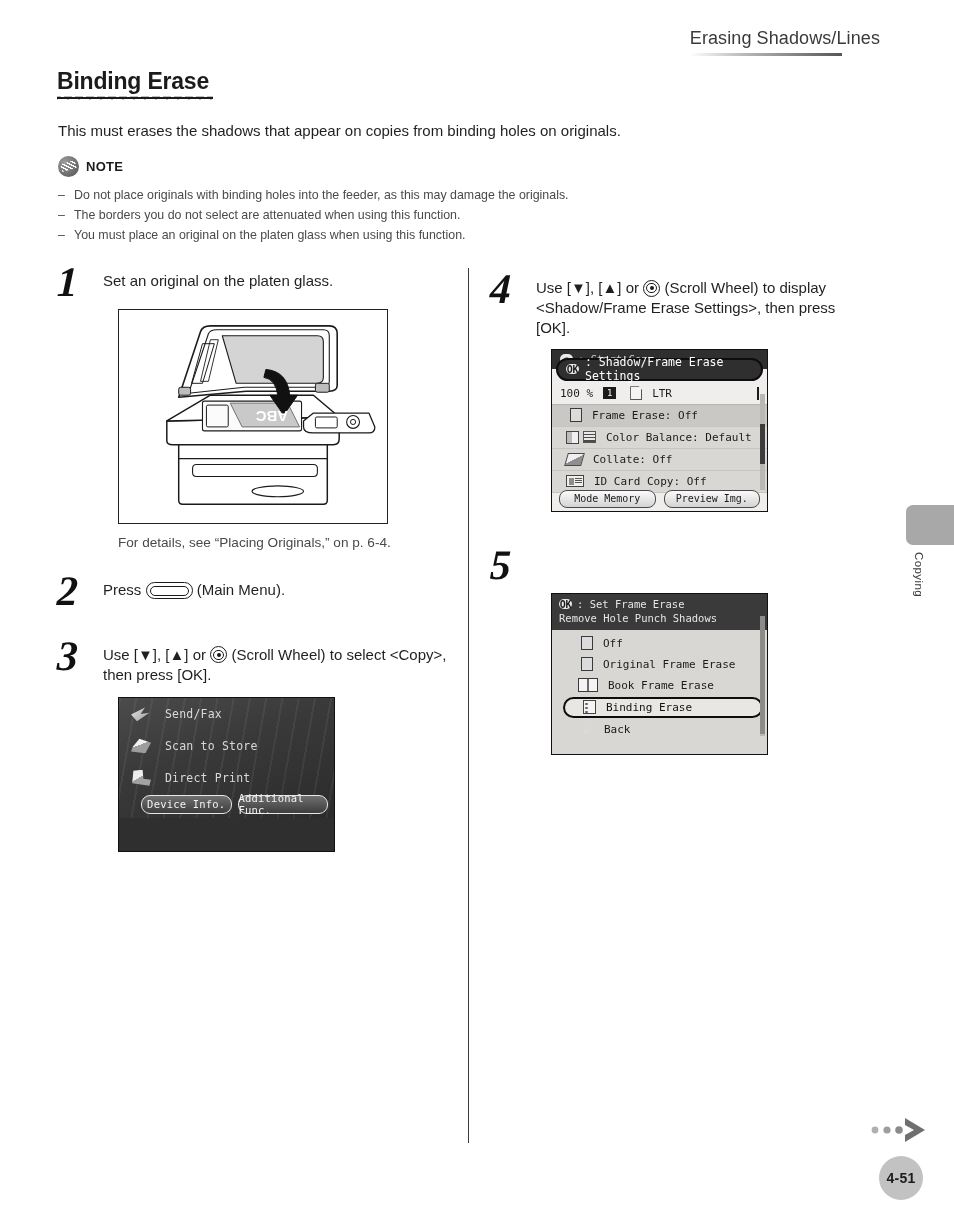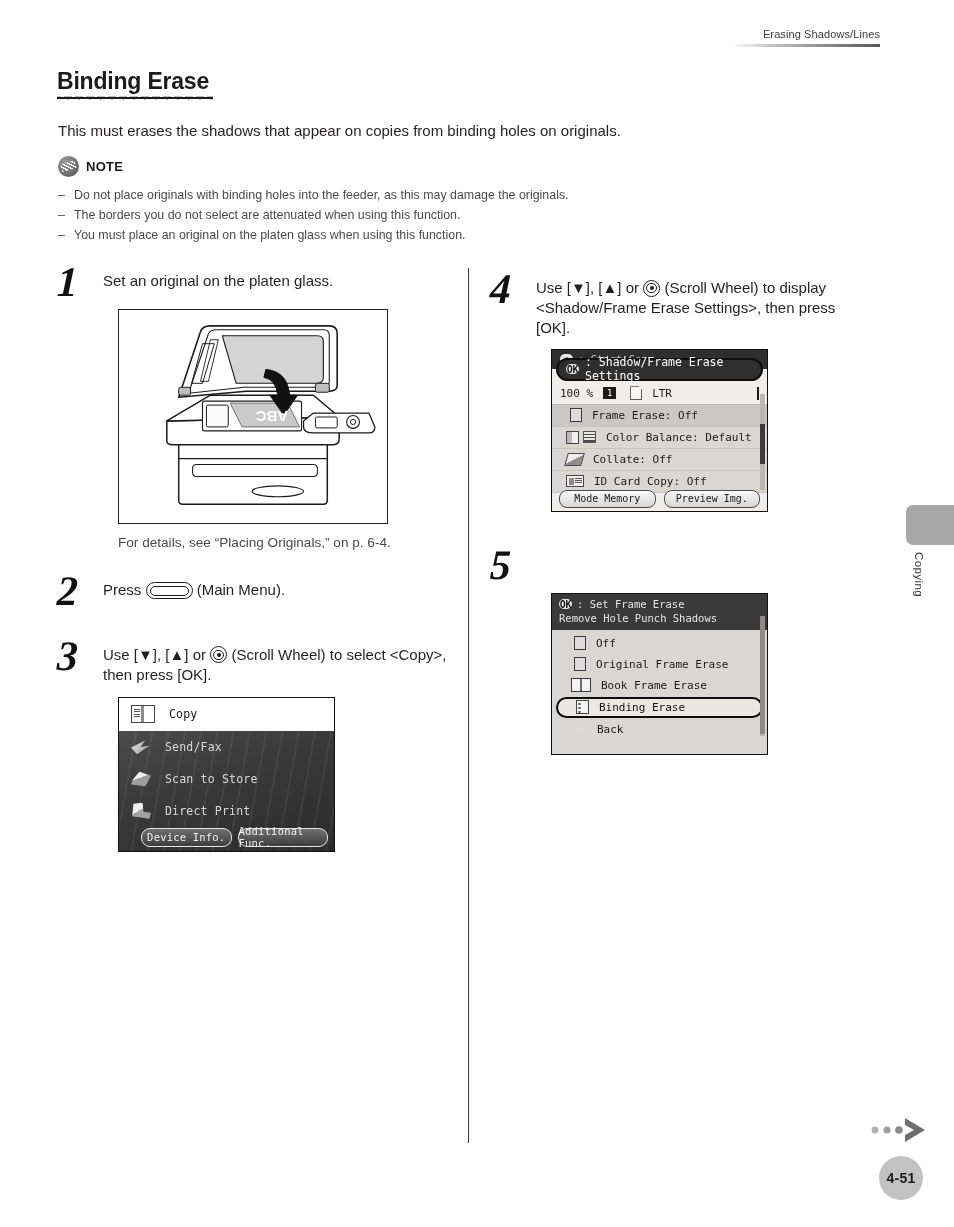--- a/index.html
+++ b/index.html
@@ -12,21 +12,21 @@
     overflow:hidden;
     -webkit-font-smoothing:antialiased;
   }
   .page{position:absolute;left:0;top:0;width:954px;height:1227px;}
 
   
   .hdr{
     position:absolute;right:74px;top:28px;
     text-align:right;
   }
-  .hdr-text{font-size:11px;color:#3a3a3a;letter-spacing:.1px;white-space:nowrap;}
+  .hdr-text{font-size:18px;color:#3a3a3a;letter-spacing:.1px;white-space:nowrap;}
   .hdr-rule{
     margin-top:4px;height:3px;width:152px;
     background:linear-gradient(to right,#ffffff 0%,#b9b9b9 35%,#555 100%);
   }
 
   
   .title-wrap{position:absolute;left:57px;top:70px;}
   .title{
     font-size:23px;font-weight:bold;color:#1b1b1b;
     letter-spacing:-.2px;line-height:1;
@@ -415,24 +415,20 @@
         <div class="step-body">
           <div class="step-text">
             <span>Use [▼], [▲] or</span>
             <span class="wheel"></span>
             <span>(Scroll Wheel) to select &lt;Copy&gt;, then press [OK].</span>
           </div>
         </div>
       </div>
 
       <div class="lcd lcd-menu">
-        <div class="lcd-rowsel">
-          <span class="ic ic-copy"></span>
-          <span class="lcd-lbl sel">Copy</span>
-        </div>
         <div class="lcd-body">
           <div class="lcd-row">
             <span class="ic ic-send"></span>
             <span class="lcd-lbl">Send/Fax</span>
           </div>
           <div class="lcd-row">
             <span class="ic ic-scan"></span>
             <span class="lcd-lbl">Scan to Store</span>
           </div>
           <div class="lcd-row">
@@ -516,21 +512,21 @@
       </div>
 
       <div class="lcd lcd5">
         <div class="lcd5-top">
           <div class="r1">
             <span class="okbadge">OK</span>
             <span>: Set Frame Erase</span>
           </div>
           <div>Remove Hole Punch Shadows</div>
         </div>
-        <div style="padding-top:3px;">
+        <div style="padding-top:3px;margin-left:7px;">
           <div class="lcd5-row">
             <span class="ic-page-dark"></span>
             <span>Off</span>
           </div>
           <div class="lcd5-row">
             <span class="ic-page-dark"></span>
             <span>Original Frame Erase</span>
           </div>
           <div class="lcd5-row">
             <span class="ic-two"></span>

